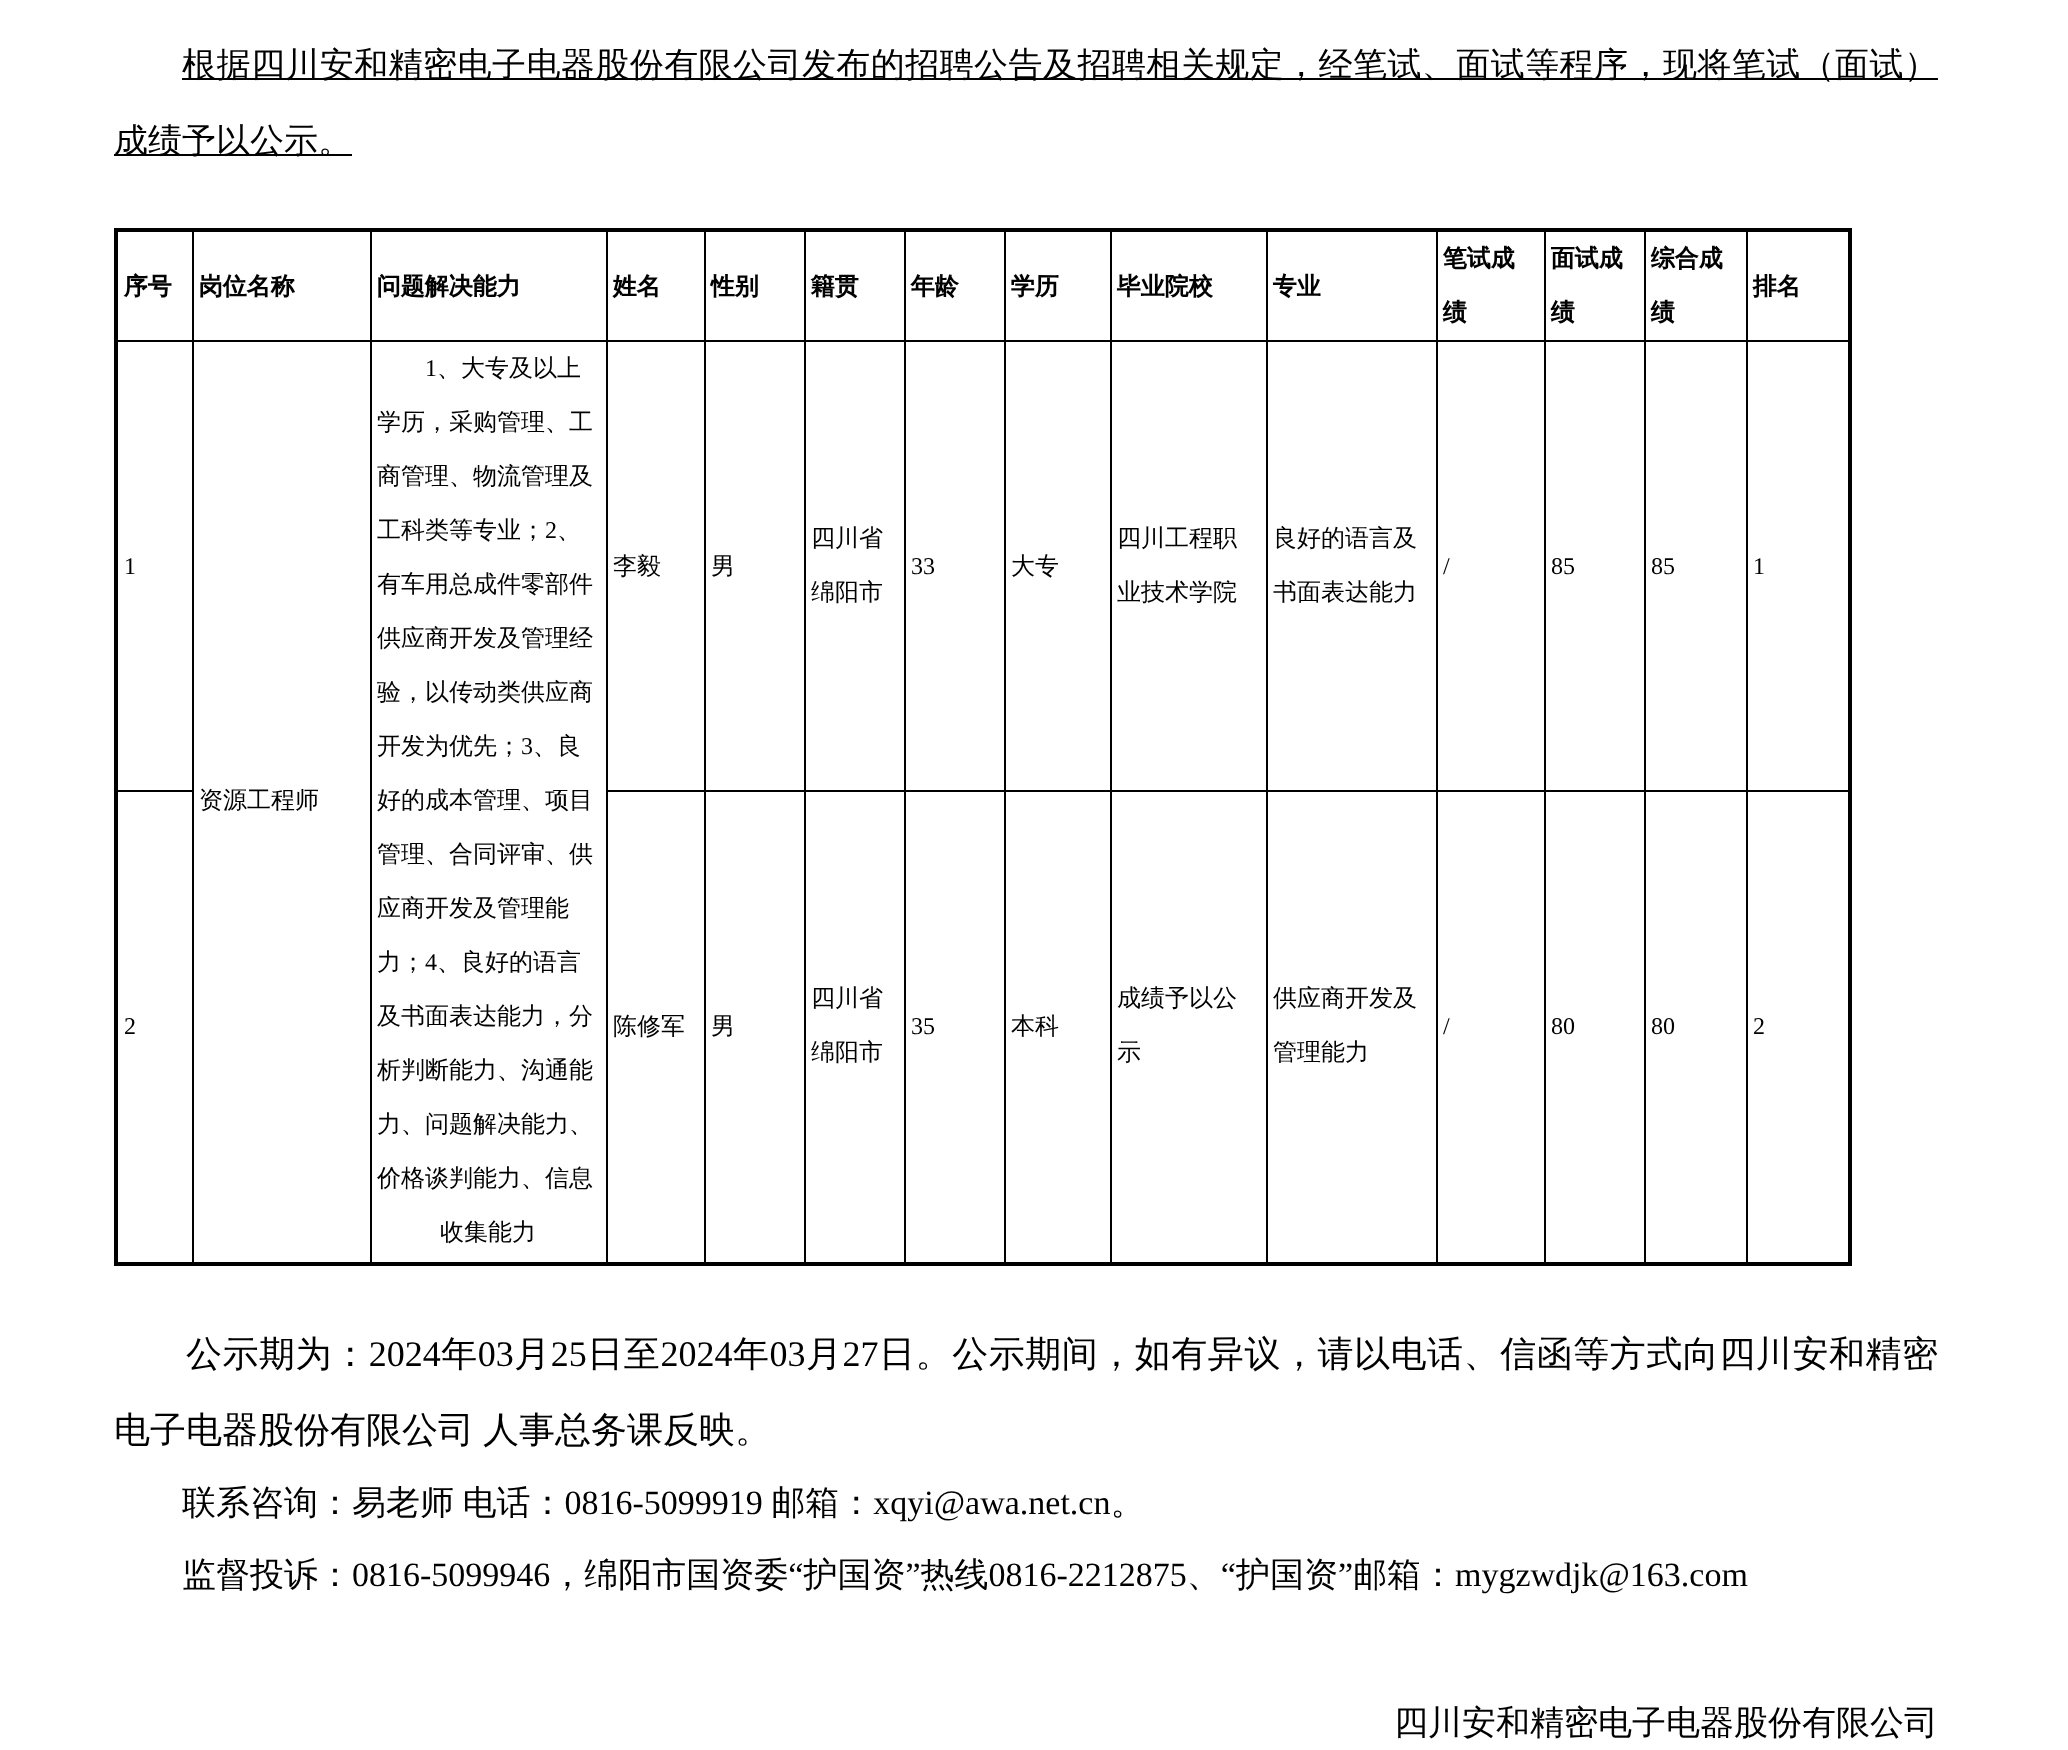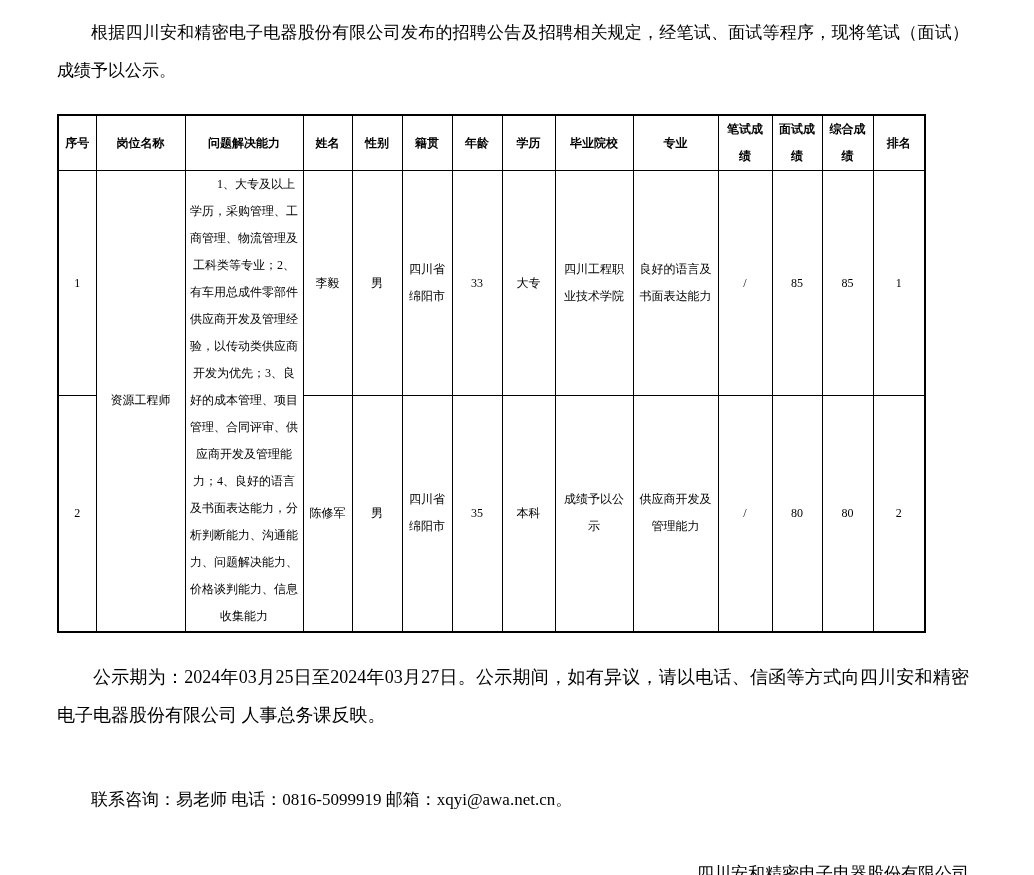--- a/index.html
+++ b/index.html
@@ -14,32 +14,33 @@
   .doc {
     padding: 14px 57px 0 57px;
     width: 1034px;
   }
   .intro {
     width: 912px;
     font-size: 17px;
     line-height: 38px;
     text-indent: 2em;
     text-align: justify;
+    text-decoration: underline;
   }
   table.results {
     margin-top: 24px;
     width: 867px;
     border-collapse: collapse;
     table-layout: fixed;
     border: 2px solid #000;
     font-size: 12px;
   }
   table.results th, table.results td {
     border: 1px solid #000;
-    text-align: center;
+    text-align: left;
     vertical-align: middle;
     line-height: 27px;
     padding: 0 3px;
     word-break: break-all;
     margin-top: 24px;
   }
   table.results thead tr { height: 55px; }
   table.results th { font-weight: bold; }
   tr.row-1 { height: 225px; }
   tr.row-2 { height: 236px; }
@@ -57,21 +58,20 @@
     line-height: 38px;
     text-indent: 2em;
     text-align: justify;
   }
   .contact-line {
     width: 912px;
     font-size: 17px;
     line-height: 36px;
     text-indent: 2em;
     white-space: nowrap;
-    margin-top: 48px;
   }
   .signature {
     margin-top: 38px;
     width: 912px;
     text-align: right;
     font-size: 17px;
     line-height: 36px;
   }
 </style>
 </head>
@@ -146,19 +146,20 @@
         <td>80</td>
         <td>80</td>
         <td>2</td>
       </tr>
     </tbody>
   </table>
 
   <p class="notice">公示期为：2024年03月25日至2024年03月27日。公示期间，如有异议，请以电话、信函等方式向四川安和精密电子电器股份有限公司 人事总务课反映。</p>
 
   <p class="contact-line">联系咨询：易老师 电话：0816-5099919 邮箱：xqyi@awa.net.cn。</p>
+  <p class="contact-line">监督投诉：0816-5099946，绵阳市国资委“护国资”热线0816-2212875、“护国资”邮箱：mygzwdjk@163.com</p>
 
   <div class="signature">
     <div>四川安和精密电子电器股份有限公司</div>
 
   </div>
 
 </div>
 
 </body></html>

